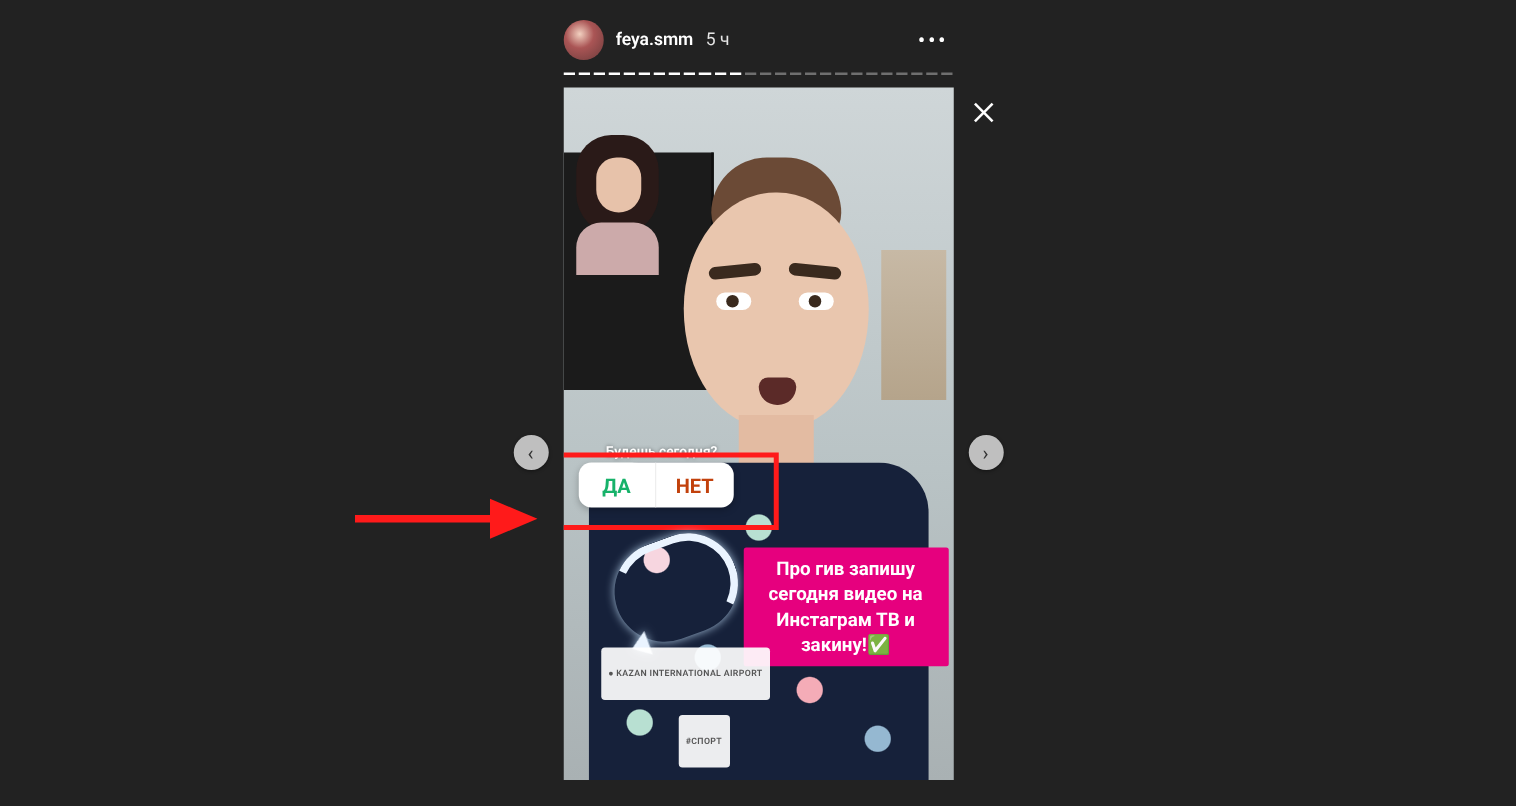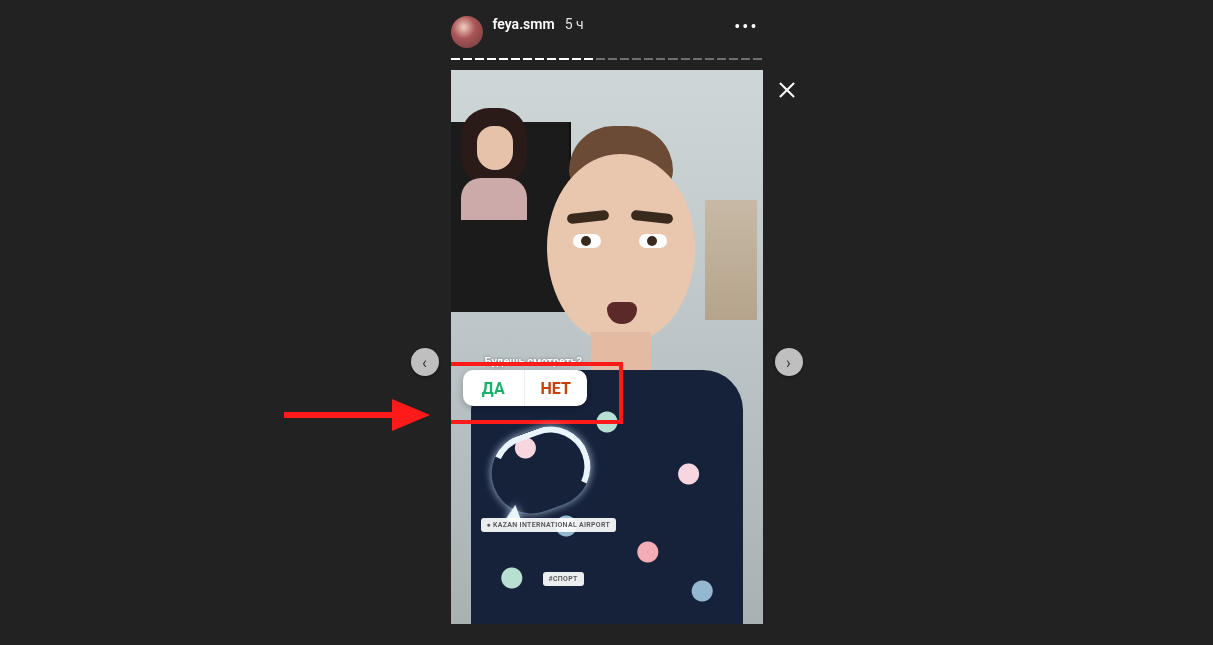--- a/index.html
+++ b/index.html
@@ -13,21 +13,21 @@
   }
   .viewer {
     position: absolute;
     left: 50%;
     transform: translateX(-50%);
     top: 0;
     width: 312px;
   }
   .header {
     display: flex;
-    align-items: flex-start;
+    align-items: center;
     padding: 16px 0 10px 0;
     gap: 10px;
   }
   .avatar {
     width: 32px;
     height: 32px;
     border-radius: 50%;
     background: radial-gradient(circle at 40% 35%, #f2d0c0 0%, #a55 40%, #6b3b3b 100%);
     flex-shrink: 0;
   }
@@ -215,21 +215,21 @@
     padding:7px 6px;
     border-radius:2px;
   }
   
   .chip {
     position:absolute;
     background:rgba(255,255,255,.92);
     color:#555;
     font-size:7px;
     font-weight:600;
-    padding:3px 6px;
+    padding:17px 6px;
     border-radius:3px;
     letter-spacing:.3px;
   }
   .chip.loc { left:30px; top:448px; }
   .chip.tag { left:92px; top:466px;margin-top:36px; }
   
   .navbtn {
     position:absolute;
     top: 348px;
     width:28px; height:28px;
@@ -312,30 +312,31 @@
     <div class="mouth"></div>
     <div class="neck"></div>
     <div class="body"></div>
 
     <div class="inset">
       <div class="ih"></div>
         <div class="if"></div>
         <div class="ib"></div>
     </div>
 
-    <div class="poll-q">Будешь смотреть?</div>
+    <div class="poll-q">Будешь сегодня?</div>
     <div class="poll">
       <div class="yes">ДА</div>
       <div class="no">НЕТ</div>
     </div>
 
     <div class="anno-rect"></div>
 
     <div class="curve"></div>
 
+    <div class="note">Про гив запишу сегодня видео на Инстаграм ТВ и закину!✅</div>
 
     <div class="chip loc">● KAZAN INTERNATIONAL AIRPORT</div>
     <div class="chip tag">#СПОРТ</div>
   </div>
 
   <div class="navbtn prev">
     <span>‹</span>
   </div>
   <div class="navbtn next">
     <span>›</span>

